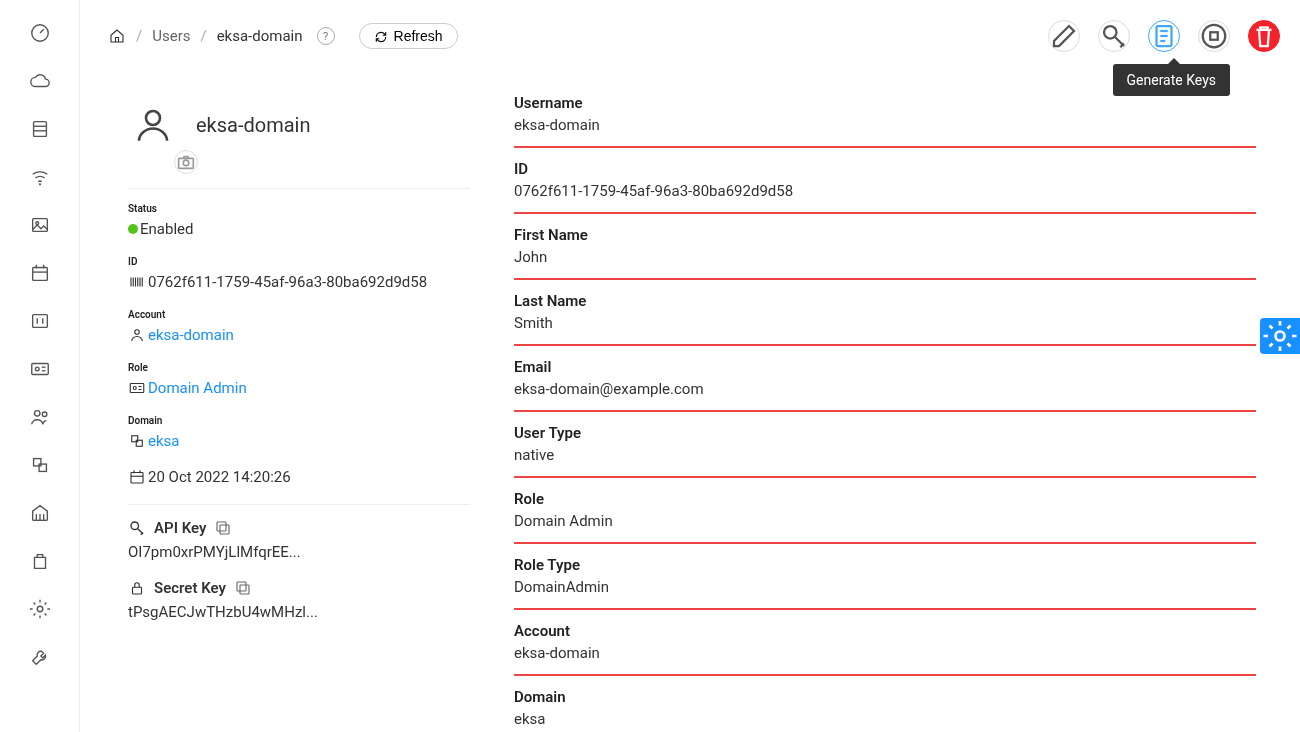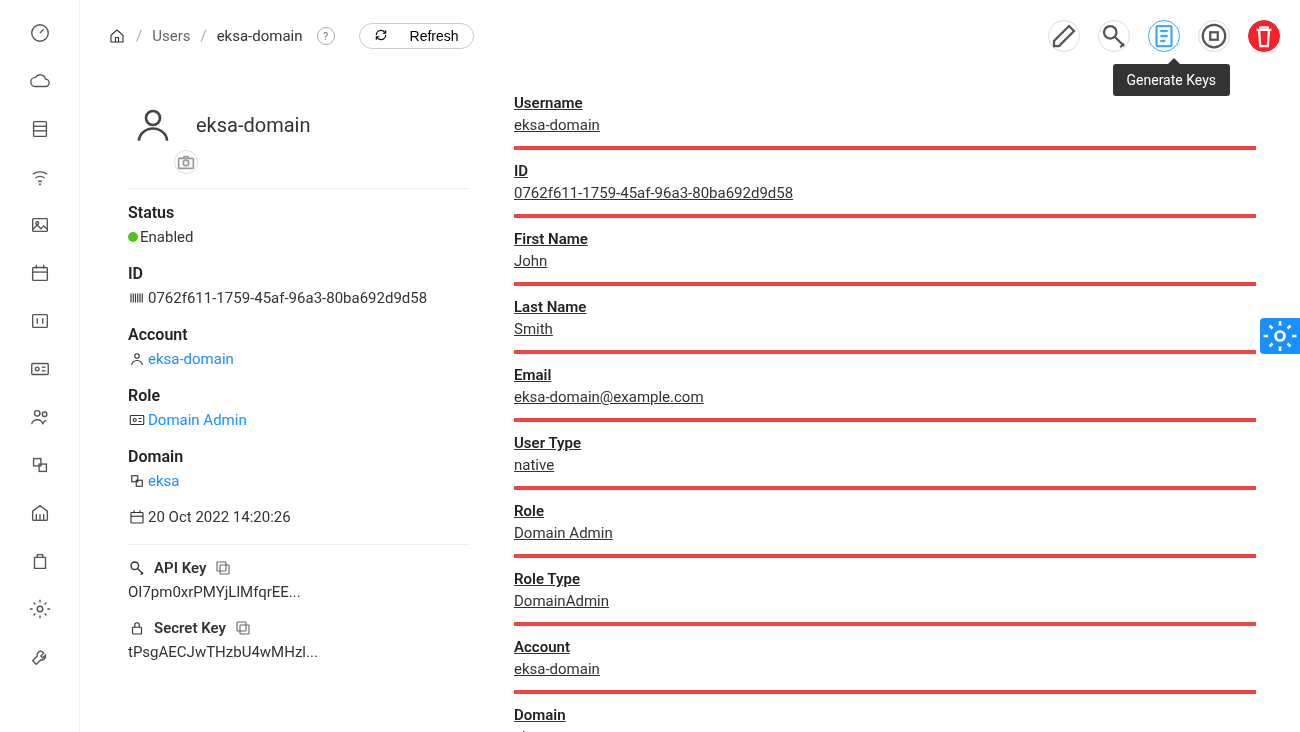--- a/index.html
+++ b/index.html
@@ -48,21 +48,21 @@
   }
   .breadcrumb .sep { color: #aaa; }
   .breadcrumb a { color: #666; text-decoration: none; }
   .breadcrumb .current { color: #333; }
   .qmark {
     display: inline-flex; align-items:center; justify-content:center;
     width: 18px; height:18px; border:1px solid #aaa; border-radius:50%;
     font-size:11px; color:#777; margin-left:4px;
   }
   .refresh-btn {
-    display: inline-flex; align-items:flex-start; gap:22px;
+    display: inline-flex; align-items:flex-end; gap:6px;
     border: 1px solid #ccc; border-radius: 16px;
     padding: 4px 14px; font-size:14px; background:#fff; cursor:pointer;
   }
   .action-bar { display:flex; gap:18px; align-items:center; position:relative; }
   .circle-btn {
     width:32px; height:32px; border-radius:50%;
     border:1px solid #ddd; background:#fff;
     display:flex; align-items:center; justify-content:center;
     cursor:pointer; color:#555;
   }
@@ -89,35 +89,35 @@
   .left-card .divider { border-top:1px solid #eee; margin:14px 0; }
   .profile-head { display:flex; align-items:center; gap:22px; margin-bottom:10px; padding-left:4px;}
   .profile-head .avatar { width:42px; height:42px; color:#444; display:flex; align-items:center; justify-content:center;}
   .profile-head .name { font-size:20px; font-weight:400;}
   .camera-badge {
     width:24px; height:24px; border:1px solid #ddd; border-radius:50%;
     display:flex; align-items:center; justify-content:center; margin-left:46px; margin-top:-6px; margin-bottom:8px;
     color:#999; font-size:12px;
   }
   .field { margin-bottom:18px; }
-  .field .lbl { font-weight:600; font-size:16px; margin-bottom:6px; color:#222;}
+  .field .lbl { font-weight:600; font-size:10px; margin-bottom:6px; color:#222;}
   .field .val { font-size:15px; color:#333; display:flex; align-items:center; gap:2px;}
   .status-dot { width:10px; height:10px; background:#52c41a; border-radius:50%; display:inline-block;}
   .link { color:#1890ff; }
   .mini-icon { width:18px; height:18px; color:#333; display:inline-flex; align-items:center; justify-content:center;}
   .copy-icon {
     width:18px; height:18px; display:inline-flex; align-items:center; justify-content:center;
     color:#666; cursor:pointer;
   }
   .key-head { display:flex; align-items:flex-start; gap:8px; font-weight:600; font-size:15px; margin-bottom:6px;}
   .right-panel {
     flex:1;
     padding: 20px 24px 20px 24px;
   }
-  .info-row { padding:12px 0; border-bottom:4px solid #ef4444;text-decoration:underline;}
+  .info-row { padding:12px 0; border-bottom:2px solid #ef4444;}
   .info-row:first-child{padding-top:0;}
   .info-row .lbl { font-weight:600; font-size:15px; margin-bottom:4px; color:#222;}
   .info-row .val { font-size:15px; color:#333;}
   .settings-tab {
     position:absolute; right:0; top:318px;
     width:40px; height:36px; background:#1890ff;
     border-radius:4px 0 0 4px;
     display:flex; align-items:center; justify-content:center;
     color:#fff; cursor:pointer;
   }

